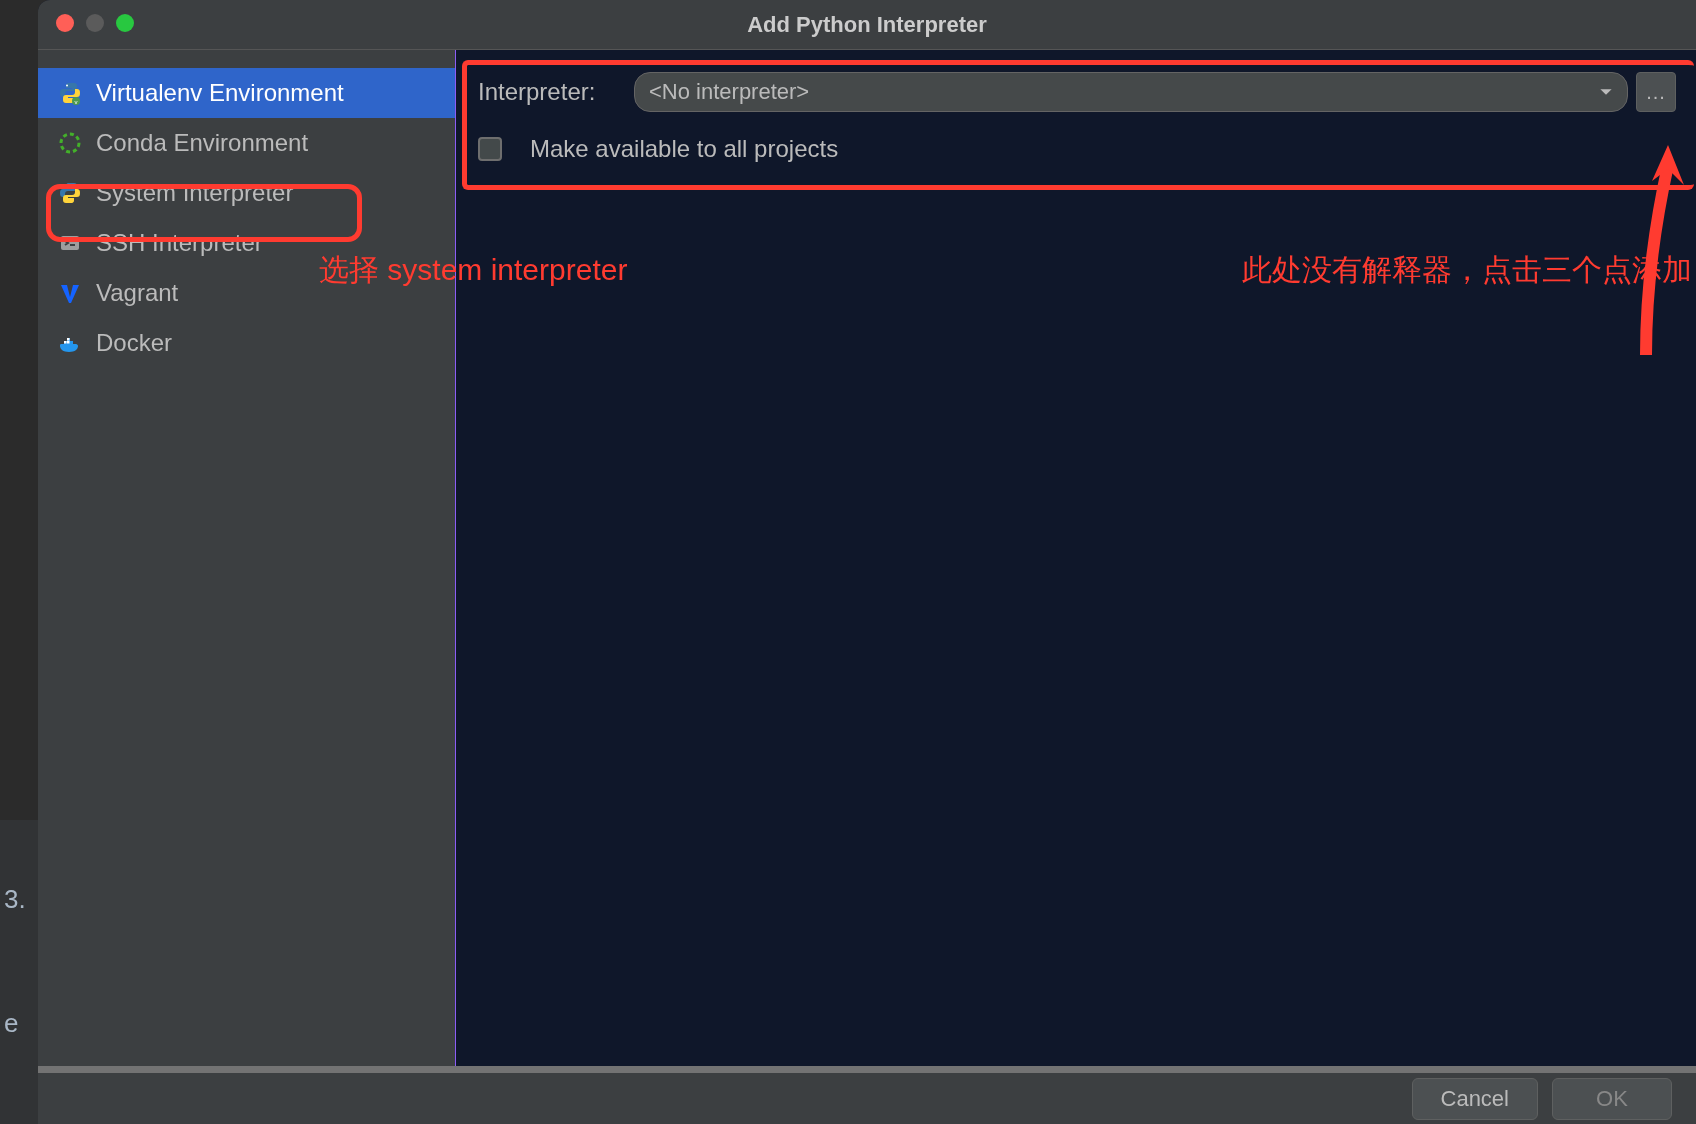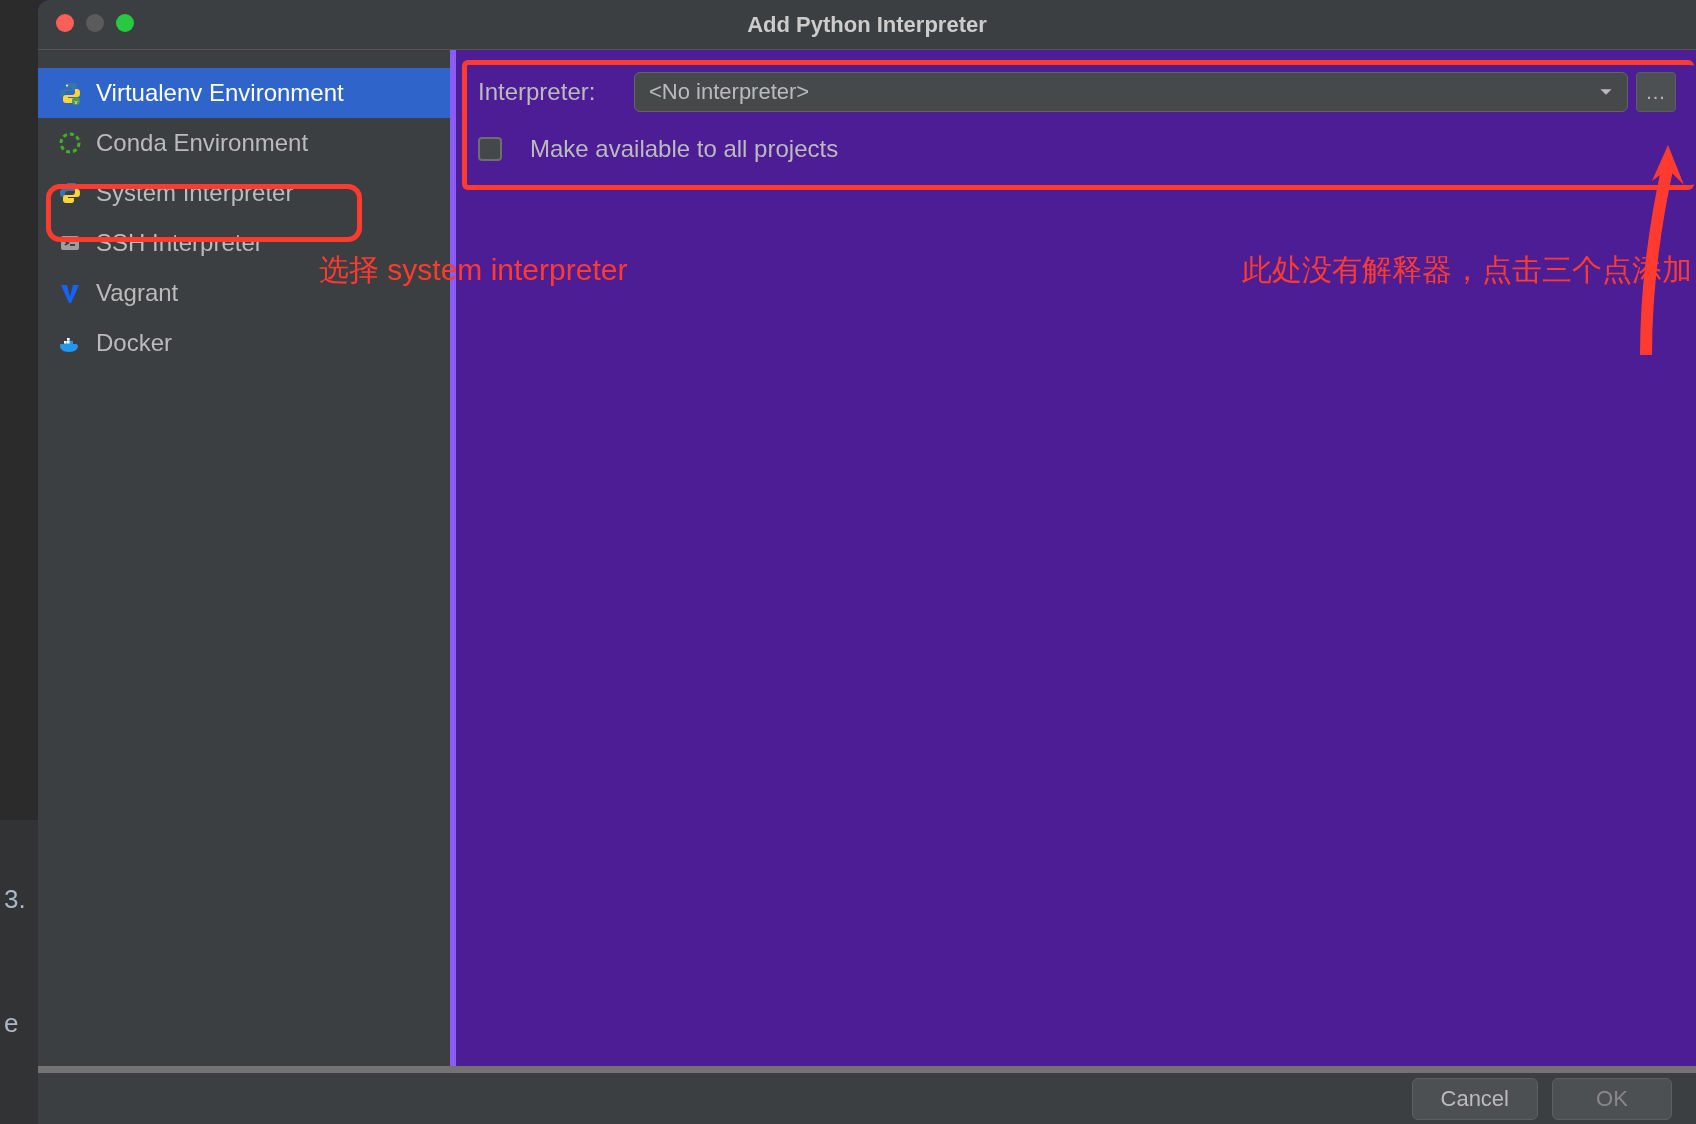--- a/index.html
+++ b/index.html
@@ -22,21 +22,21 @@
     position:absolute; left:4px; top:884px; font-size:26px; color:#a9b7c6;
   }
   .bg-left-text2 {
     position:absolute; left:4px; top:1008px; font-size:26px; color:#a9b7c6;
   }
 
   
   .dialog {
     position: absolute;
     left: 38px; top: 0; right: 0; bottom: 0;
-    background: #4c1d95;
+    background: #0f172a;
     display: flex;
     flex-direction: column;
     border-top-left-radius: 12px;
   }
 
   .titlebar {
     height: 50px;
     display: flex;
     align-items: center;
     position: relative;
@@ -64,21 +64,21 @@
 
   .content {
     flex: 1;
     display: flex;
     position: relative;
   }
 
   
   .sidebar {
     width: 418px;
-    border-right: 6px solid #8b5cf6;
+    border-right: 1px solid #8b5cf6;
     padding-top: 18px;
     background:#3c3f41;
   }
   .side-item {
     height: 50px;
     display: flex;
     align-items: center;
     gap: 12px;
     padding-left: 18px;
     color:#bbbbbb;
@@ -129,21 +129,21 @@
     flex:1;
     display:flex;
     gap: 8px;
     align-items:center;
   }
   .combo {
     flex:1;
     height:40px;
     background:#45494a;
     border:1px solid #646464;
-    border-radius:6px;
+    border-radius:16px;
     display:flex;
     align-items:center;
     justify-content:space-between;
     padding: 0 14px 0 14px;
     color:#bbbbbb;
     font-size:22px;
     cursor:pointer;
   }
   .combo .chev { color:#bbbbbb; }
   .browse-btn {

